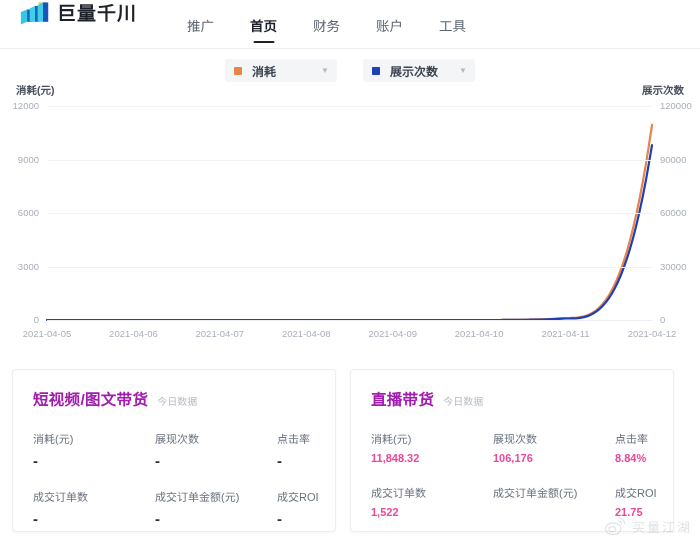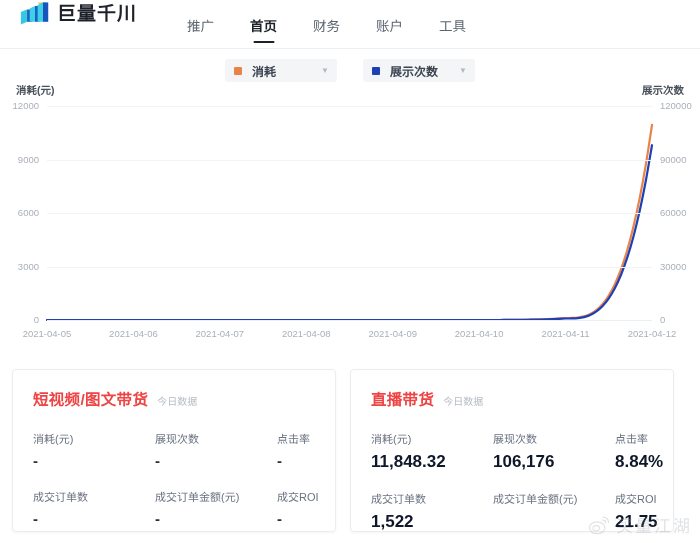--- a/index.html
+++ b/index.html
@@ -128,46 +128,46 @@
   .card {
     width: 324px; height: 163px;
     background: #ffffff;
     border: 1px solid #ebedf0;
     border-radius: 4px;
     box-shadow: 0 1px 3px rgba(20,30,50,.045);
     padding: 17px 20px 0 20px;
     position: relative;
   }
   .card-head { display: flex; align-items: baseline; }
-  .card-title { font-size: 15.5px; font-weight: bold; color: #ef4444; letter-spacing: .3px; }
+  .card-title { font-size: 15.5px; font-weight: bold; color: #a21caf; letter-spacing: .3px; }
   .card-tag { font-size: 10px; color: #b6bcc5; margin-left: 9px; }
 
   .metric-grid {
     margin-top: 21px;
     display: grid;
     grid-template-columns: 122px 122px 1fr;
     row-gap: 20px;
   }
   .metric-label { font-size: 11px; color: #6a7280; margin-bottom: 7px; white-space: nowrap; }
   .metric-value {
-    font-size: 17px; font-weight: bold; color: #0f172a;
+    font-size: 11px; font-weight: bold; color: #ec4899;
     line-height: 1; white-space: nowrap;
   }
   .metric-value.empty { font-size: 15px; color: #2b3038; }
 
   
   .watermark {
     position: absolute;
     right: 8px; bottom: 6px;
     display: flex; align-items: center; gap: 6px;
     opacity: .30;
     pointer-events: none;
   }
   .wm-text {
-    font-size: 17px; font-weight: normal; color: #9aa1ab;
+    font-size: 13px; font-weight: normal; color: #9aa1ab;
     letter-spacing: 2px;
   }
 </style>
 </head>
 <body>
 
 <div class="page">
 
   <div class="header">
     <div class="brand">

